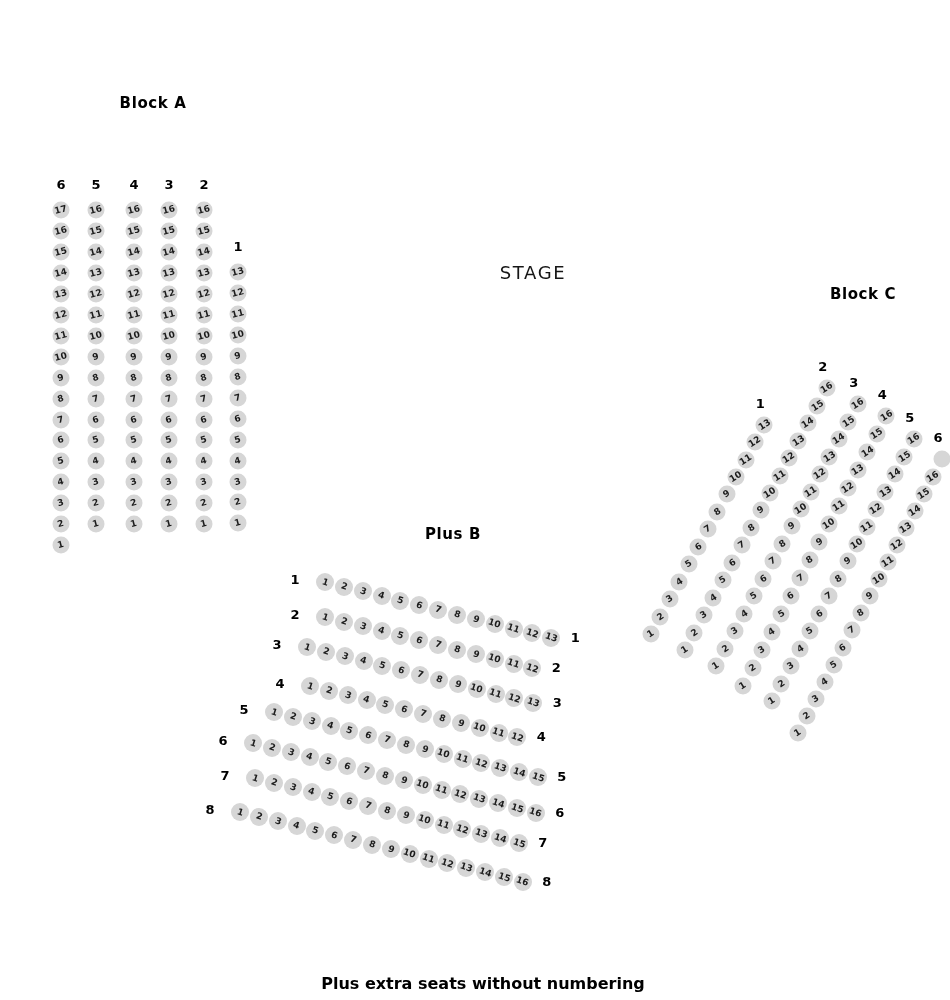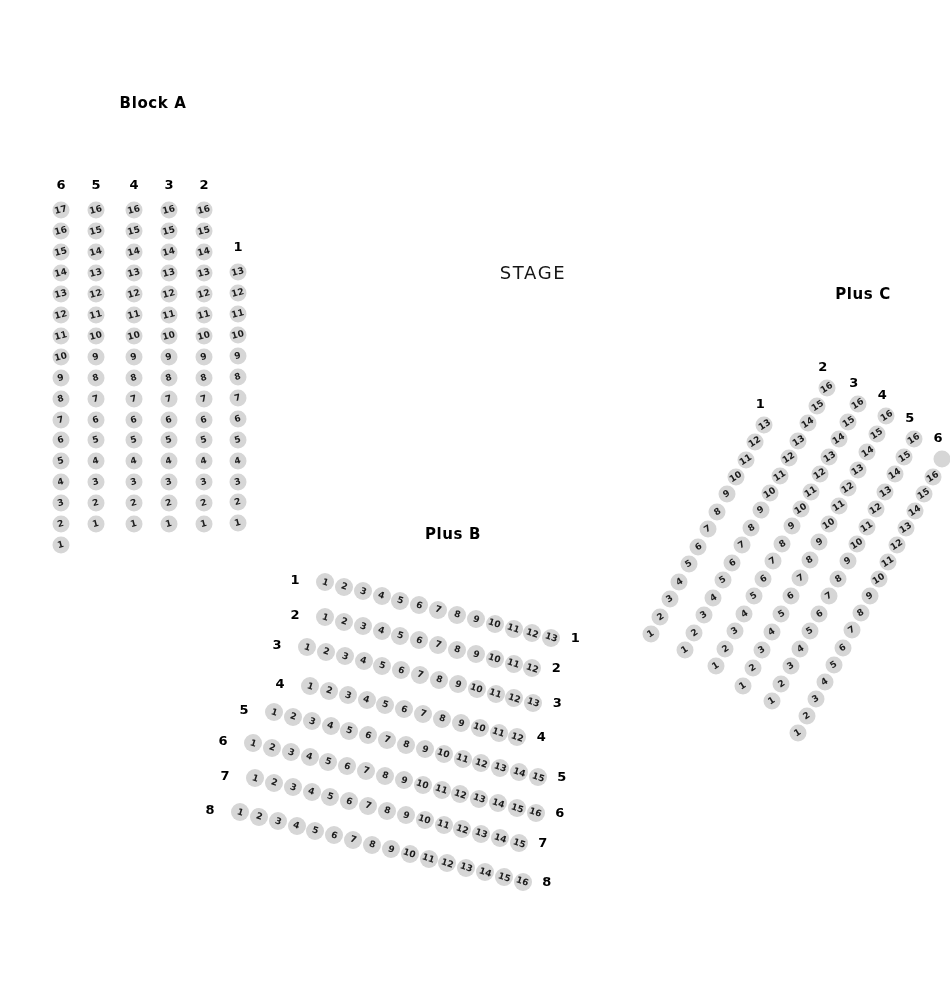--- a/index.html
+++ b/index.html
@@ -18,21 +18,22 @@
   #stage{left:533px;top:272px;}
   #footnote{left:483px;top:983px;}
 </style>
 </head>
 <body>
 
 <div id="plan">
   <div id="stage" class="abs stage">STAGE</div>
   <div id="title-a" class="abs block-title">Block A</div>
   <div id="title-b" class="abs block-title">Plus B</div>
-  <div id="title-c" class="abs block-title">Plus C</div>
+  <div id="title-c" class="abs block-title">Block C</div>
+  <div id="footnote" class="abs footnote">Plus extra seats without numbering</div>
 <div class="abs seat-label" style="left: 61px; top: 184px;">6</div>
     <div class="abs seat" style="left: 61px; top: 210px; width: 17px; height: 17px; background: rgb(214, 214, 214);">
       <span style="color: rgb(28, 28, 28); transform: rotate(-15deg);">17</span>
     </div>
     <div class="abs seat" style="left: 61px; top: 230.95px; width: 17px; height: 17px; background: rgb(214, 214, 214);">
       <span style="color: rgb(28, 28, 28); transform: rotate(-15deg);">16</span>
     </div>
     <div class="abs seat" style="left: 61px; top: 251.9px; width: 17px; height: 17px; background: rgb(214, 214, 214);">
       <span style="color: rgb(28, 28, 28); transform: rotate(-15deg);">15</span>
     </div>

